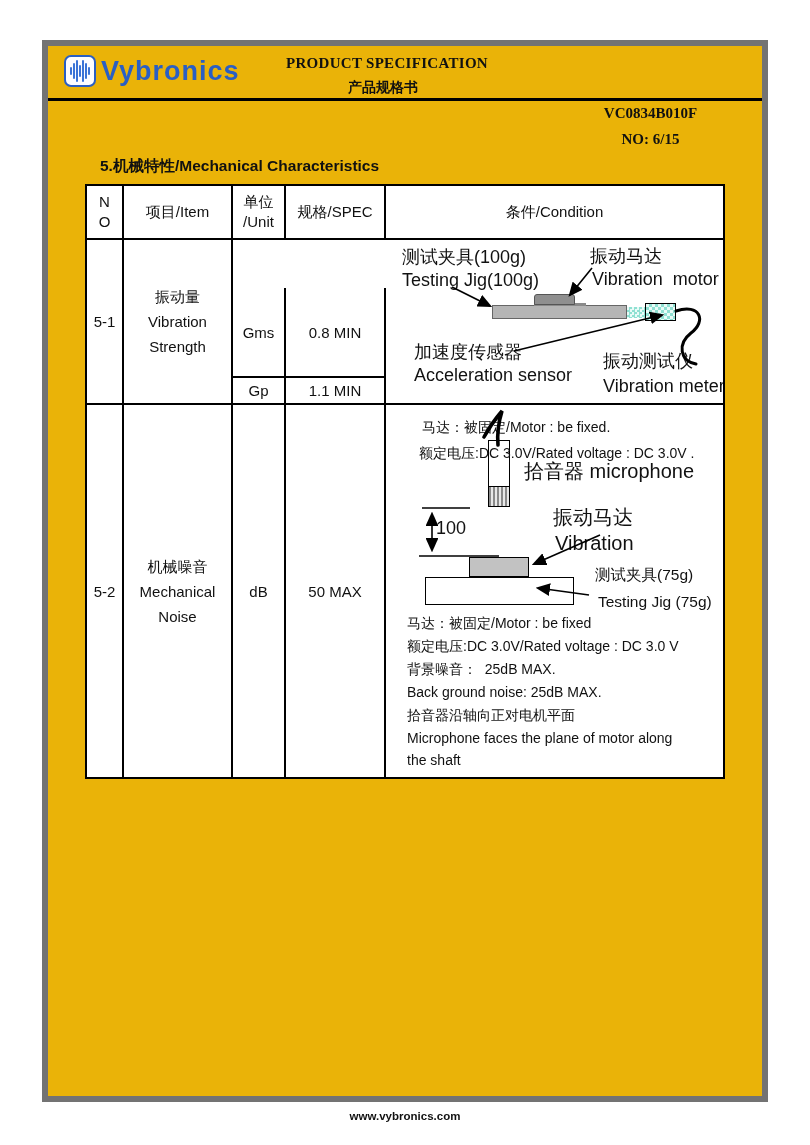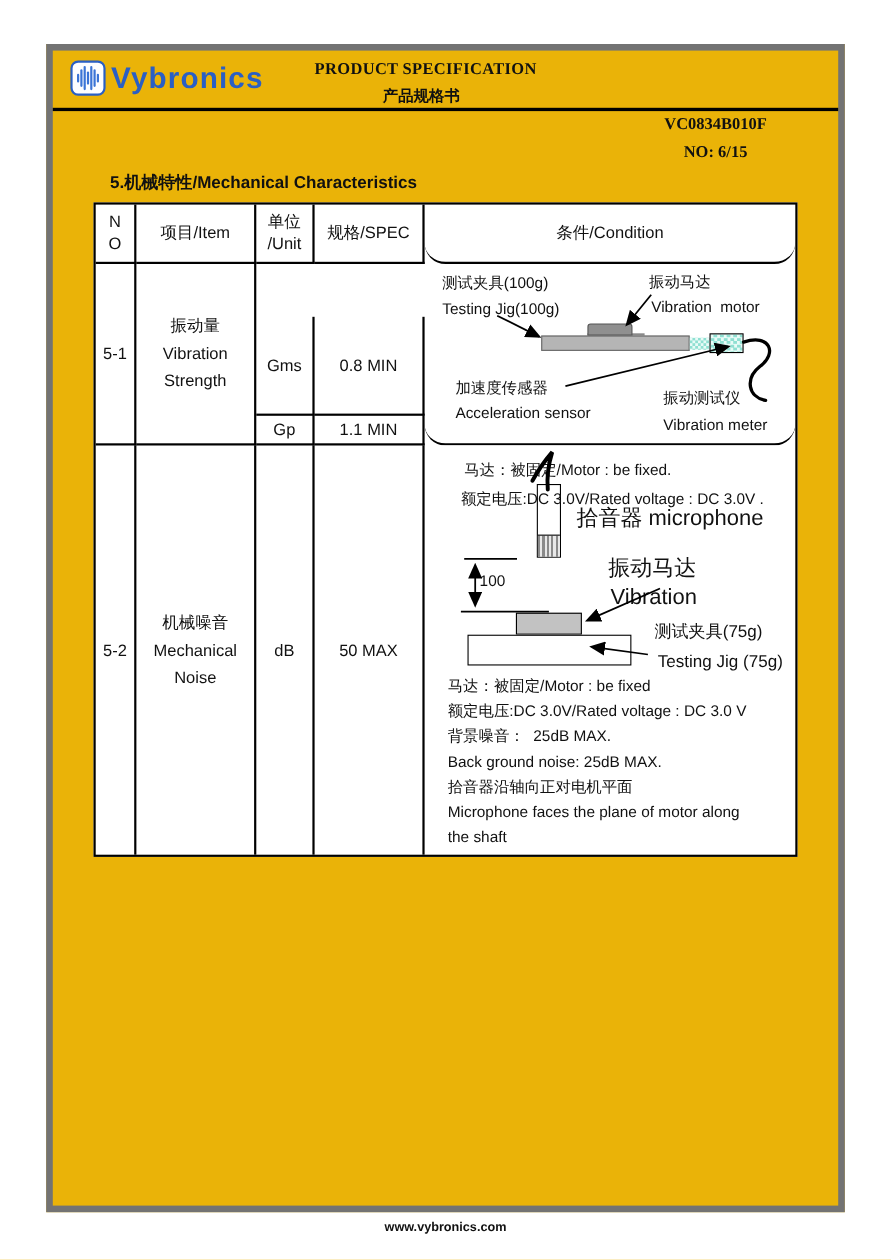--- a/index.html
+++ b/index.html
@@ -46,30 +46,30 @@
   .trow { display:flex; }
   .c {
     border-right:2px solid #000; border-bottom:2px solid #000;
     display:flex; flex-direction:column; align-items:center; justify-content:center;
     text-align:center; line-height:25px;
   }
   .c-no  { width:37px; }
   .c-item{ width:109px; }
   .c-unit{ width:53px; }
   .c-spec{ width:100px; }
-  .c-cond{ flex:1; border-right:none;border-radius:19px; }
+  .c-cond{ flex:1; border-right:none; }
   .thead .c { line-height:20px; }
   .trow.last .c { border-bottom:none; }
   .midblock { width:153px; display:flex; flex-direction:column;margin-top:48px; }
   .midblock .subrow { display:flex; height:94px; }
   .midblock .subrow.s2 { flex:1;align-items:flex-end; }
   .midblock .subrow .c { height:100%; }
   .cond { display:block; position:relative; overflow:hidden; }
   
-  .d-label { position:absolute; white-space:pre; font-size:14px; line-height:18px; color:#111; }
+  .d-label { position:absolute; white-space:pre; font-size:18px; line-height:18px; color:#111; }
   .d-svg { position:absolute; left:0; top:0; width:100%; height:100%; pointer-events:none; }
   .shape { position:absolute; }
   
   .jig-bar   { left:106px; top:65px; width:135px; height:14px; background:#b5b5b5; border:1px solid #666; }
   .motor-plate{ left:148px; top:63px; width:52px; height:3px; background:#8a8a8a; }
   .motor-disk{ left:148px; top:54px; width:41px; height:11px; background:#8f8f8f; border:1px solid #555; border-radius:3px 3px 0 0; }
   .connector { left:241px; top:67px; width:18px; height:11px;
     background:repeating-conic-gradient(#8fe0d2 0% 25%, #e9fbf7 0% 50%); background-size:5px 5px; }
   .sensor    { left:259px; top:63px; width:31px; height:18px; border:1px solid #000;
     background:repeating-conic-gradient(#8fe0d2 0% 25%, #e9fbf7 0% 50%); background-size:6px 6px; }

